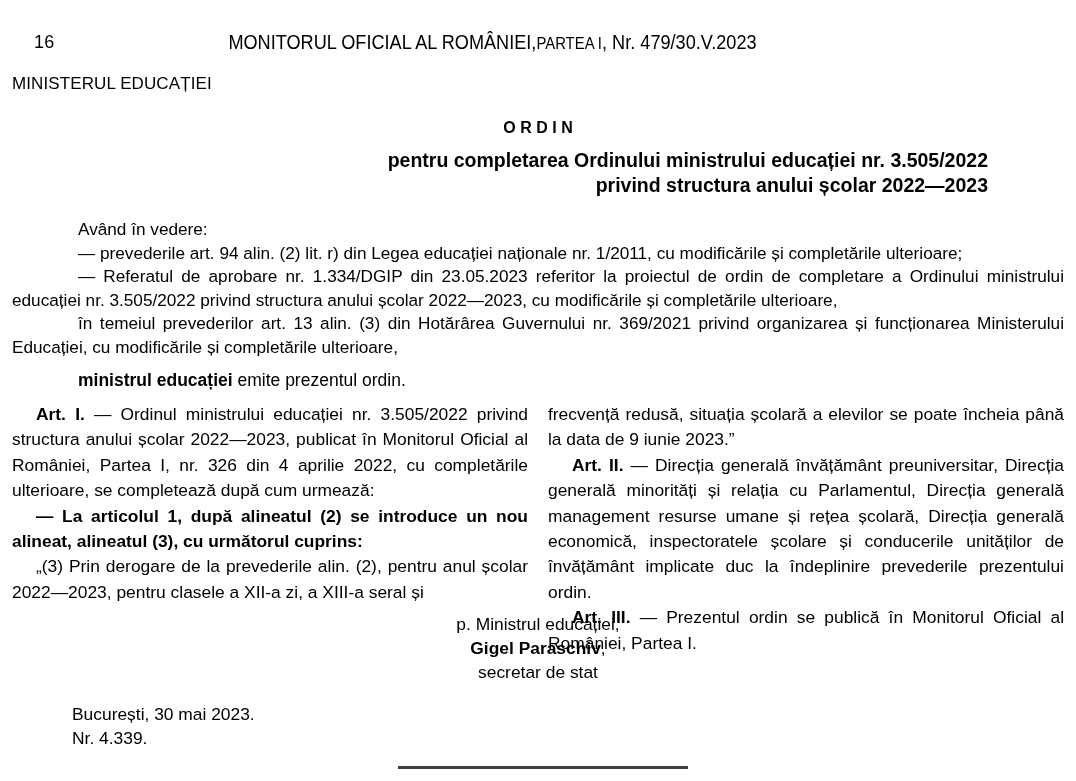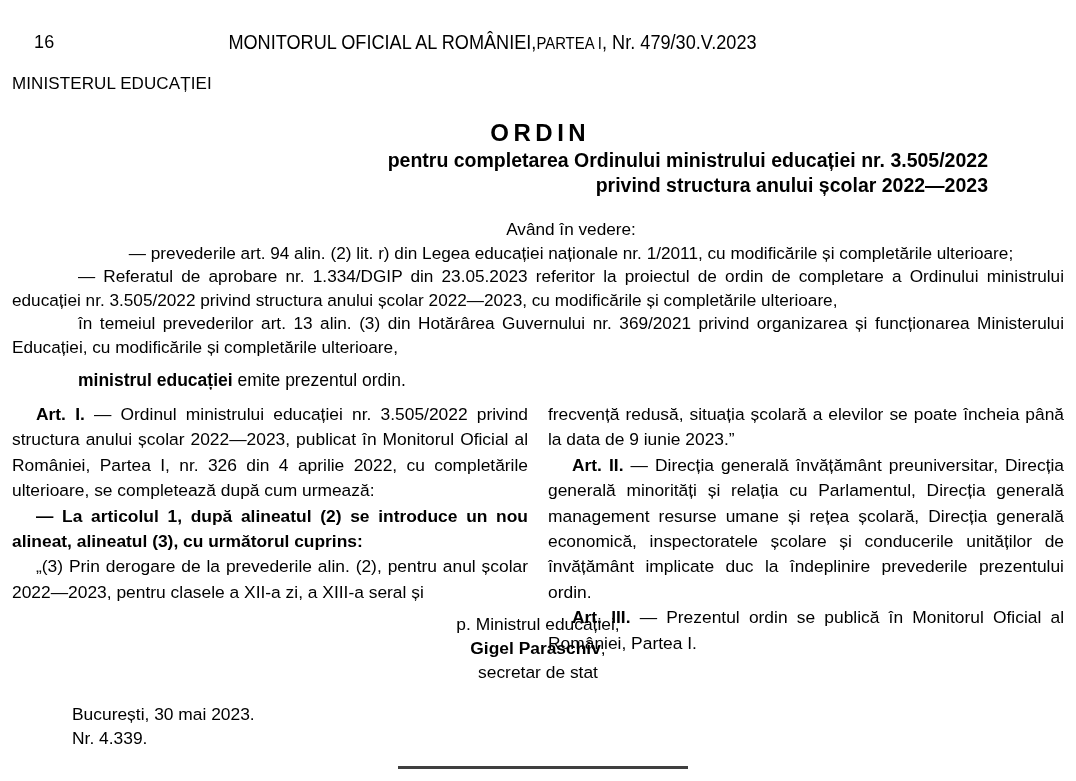--- a/index.html
+++ b/index.html
@@ -63,21 +63,21 @@
     letter-spacing: 0.1px;
   }
 
   
   .doc-title {
     position: absolute;
     left: 0;
     right: 0;
     top: 119px;
     text-align: center;
-    font-size: 24px;
+    font-size: 16px;
     font-weight: bold;
     letter-spacing: 4.5px;
     text-indent: 4.5px;
   }
   .doc-subtitle {
     position: absolute;
     left: 88px;
     right: 88px;
     top: 148px;
     text-align: right;
@@ -94,21 +94,21 @@
     width: 1052px;
     font-size: 17.2px;
     line-height: 23.5px;
     text-align: justify;
   }
   .preamble p {
     margin: 0;
     text-indent: 66px;
   }
   .preamble p.no-just {
-    text-align: center;
+    text-align: left;
   }
 
   .emitter {
     position: absolute;
     left: 12px;
     top: 368px;
     width: 1052px;
     font-size: 17.5px;
     line-height: 24px;
     text-indent: 66px;

